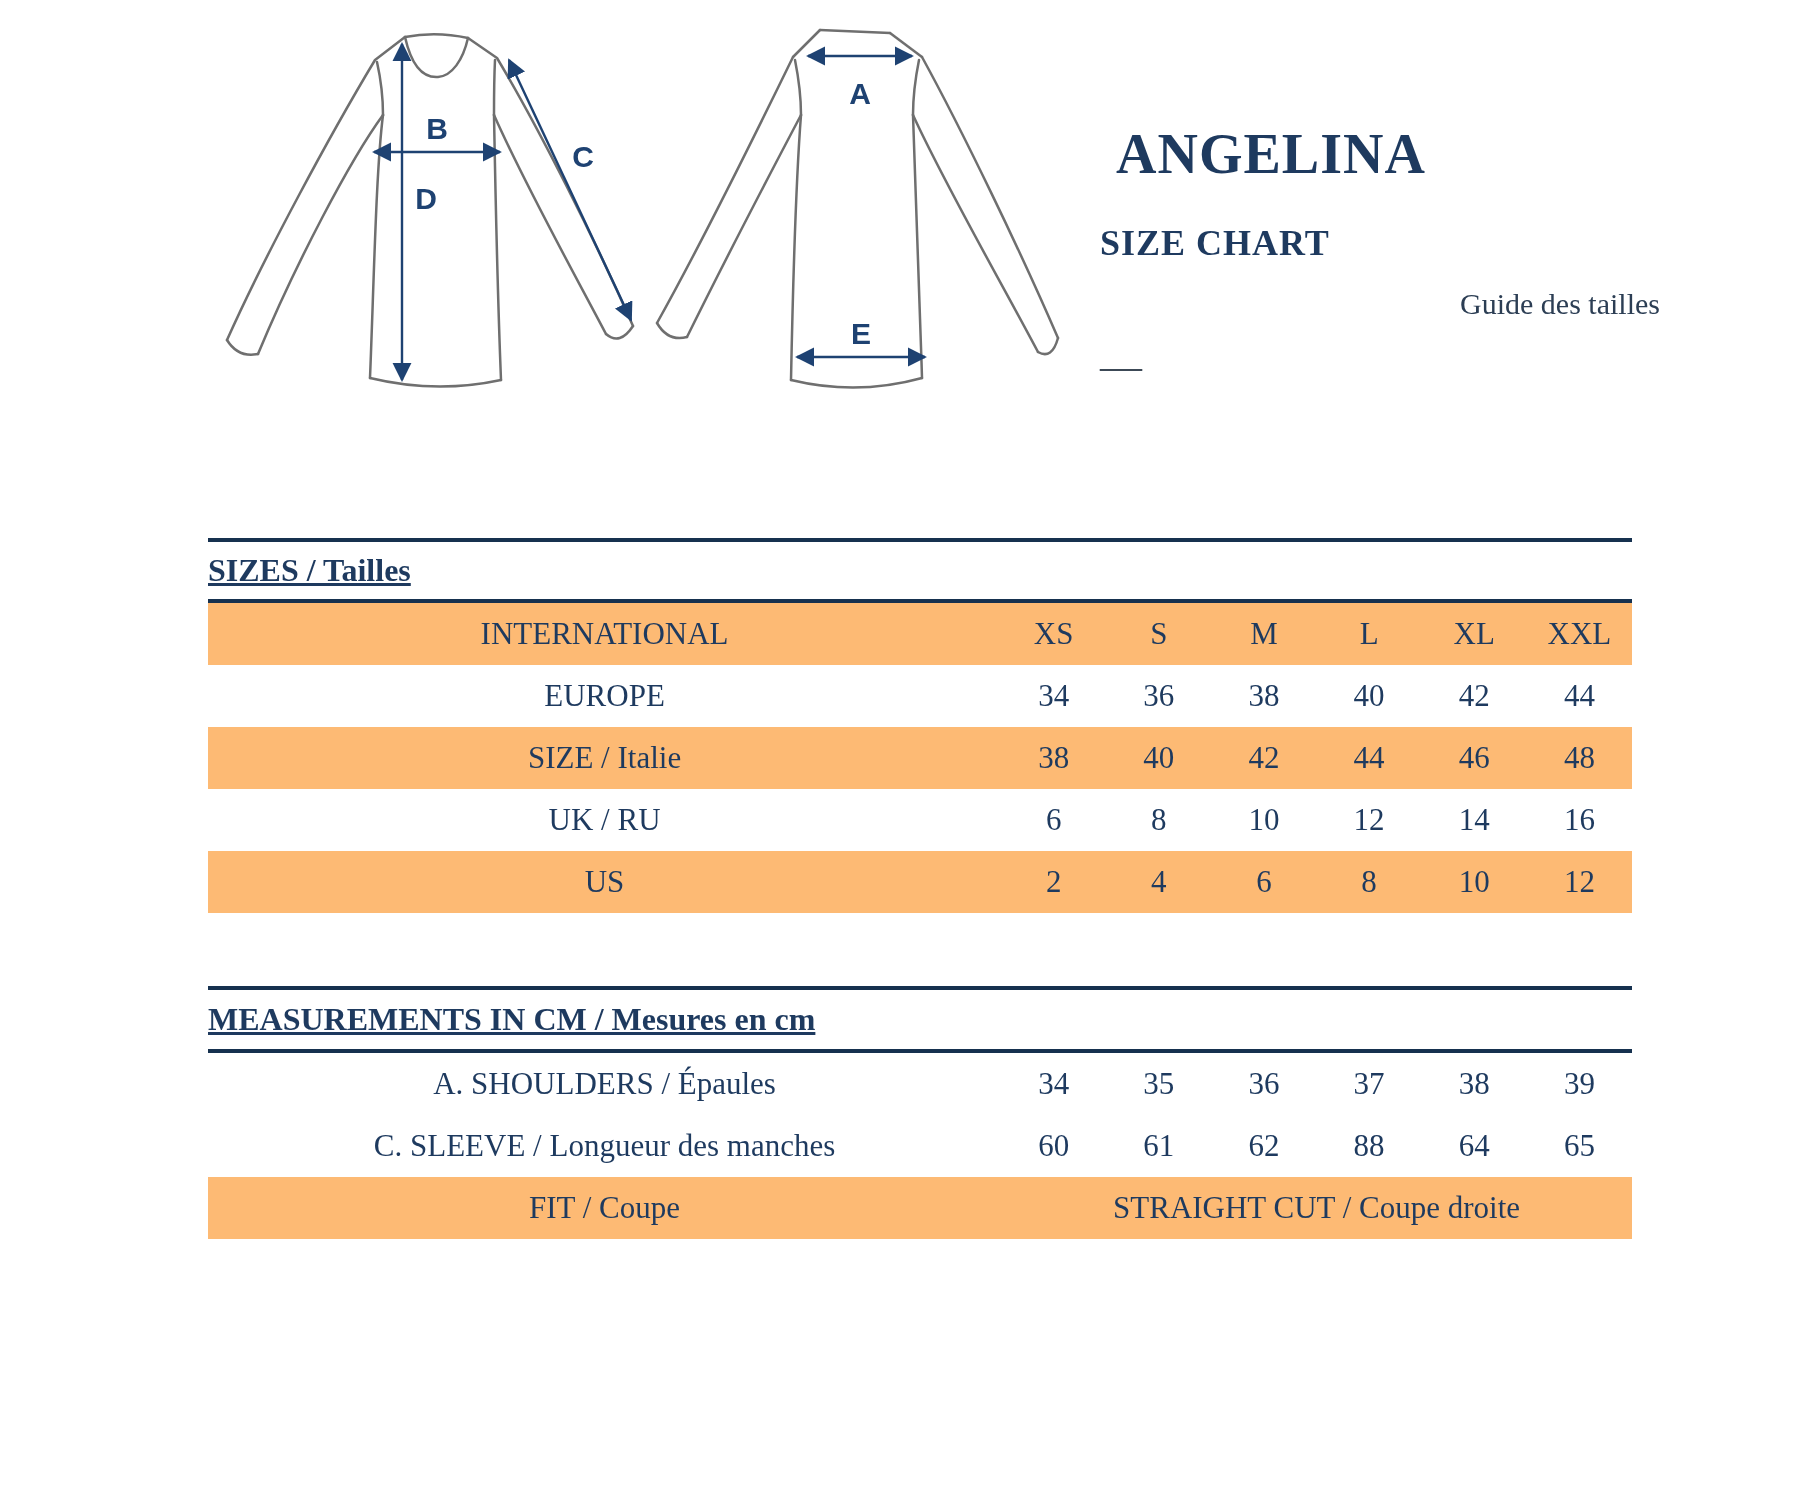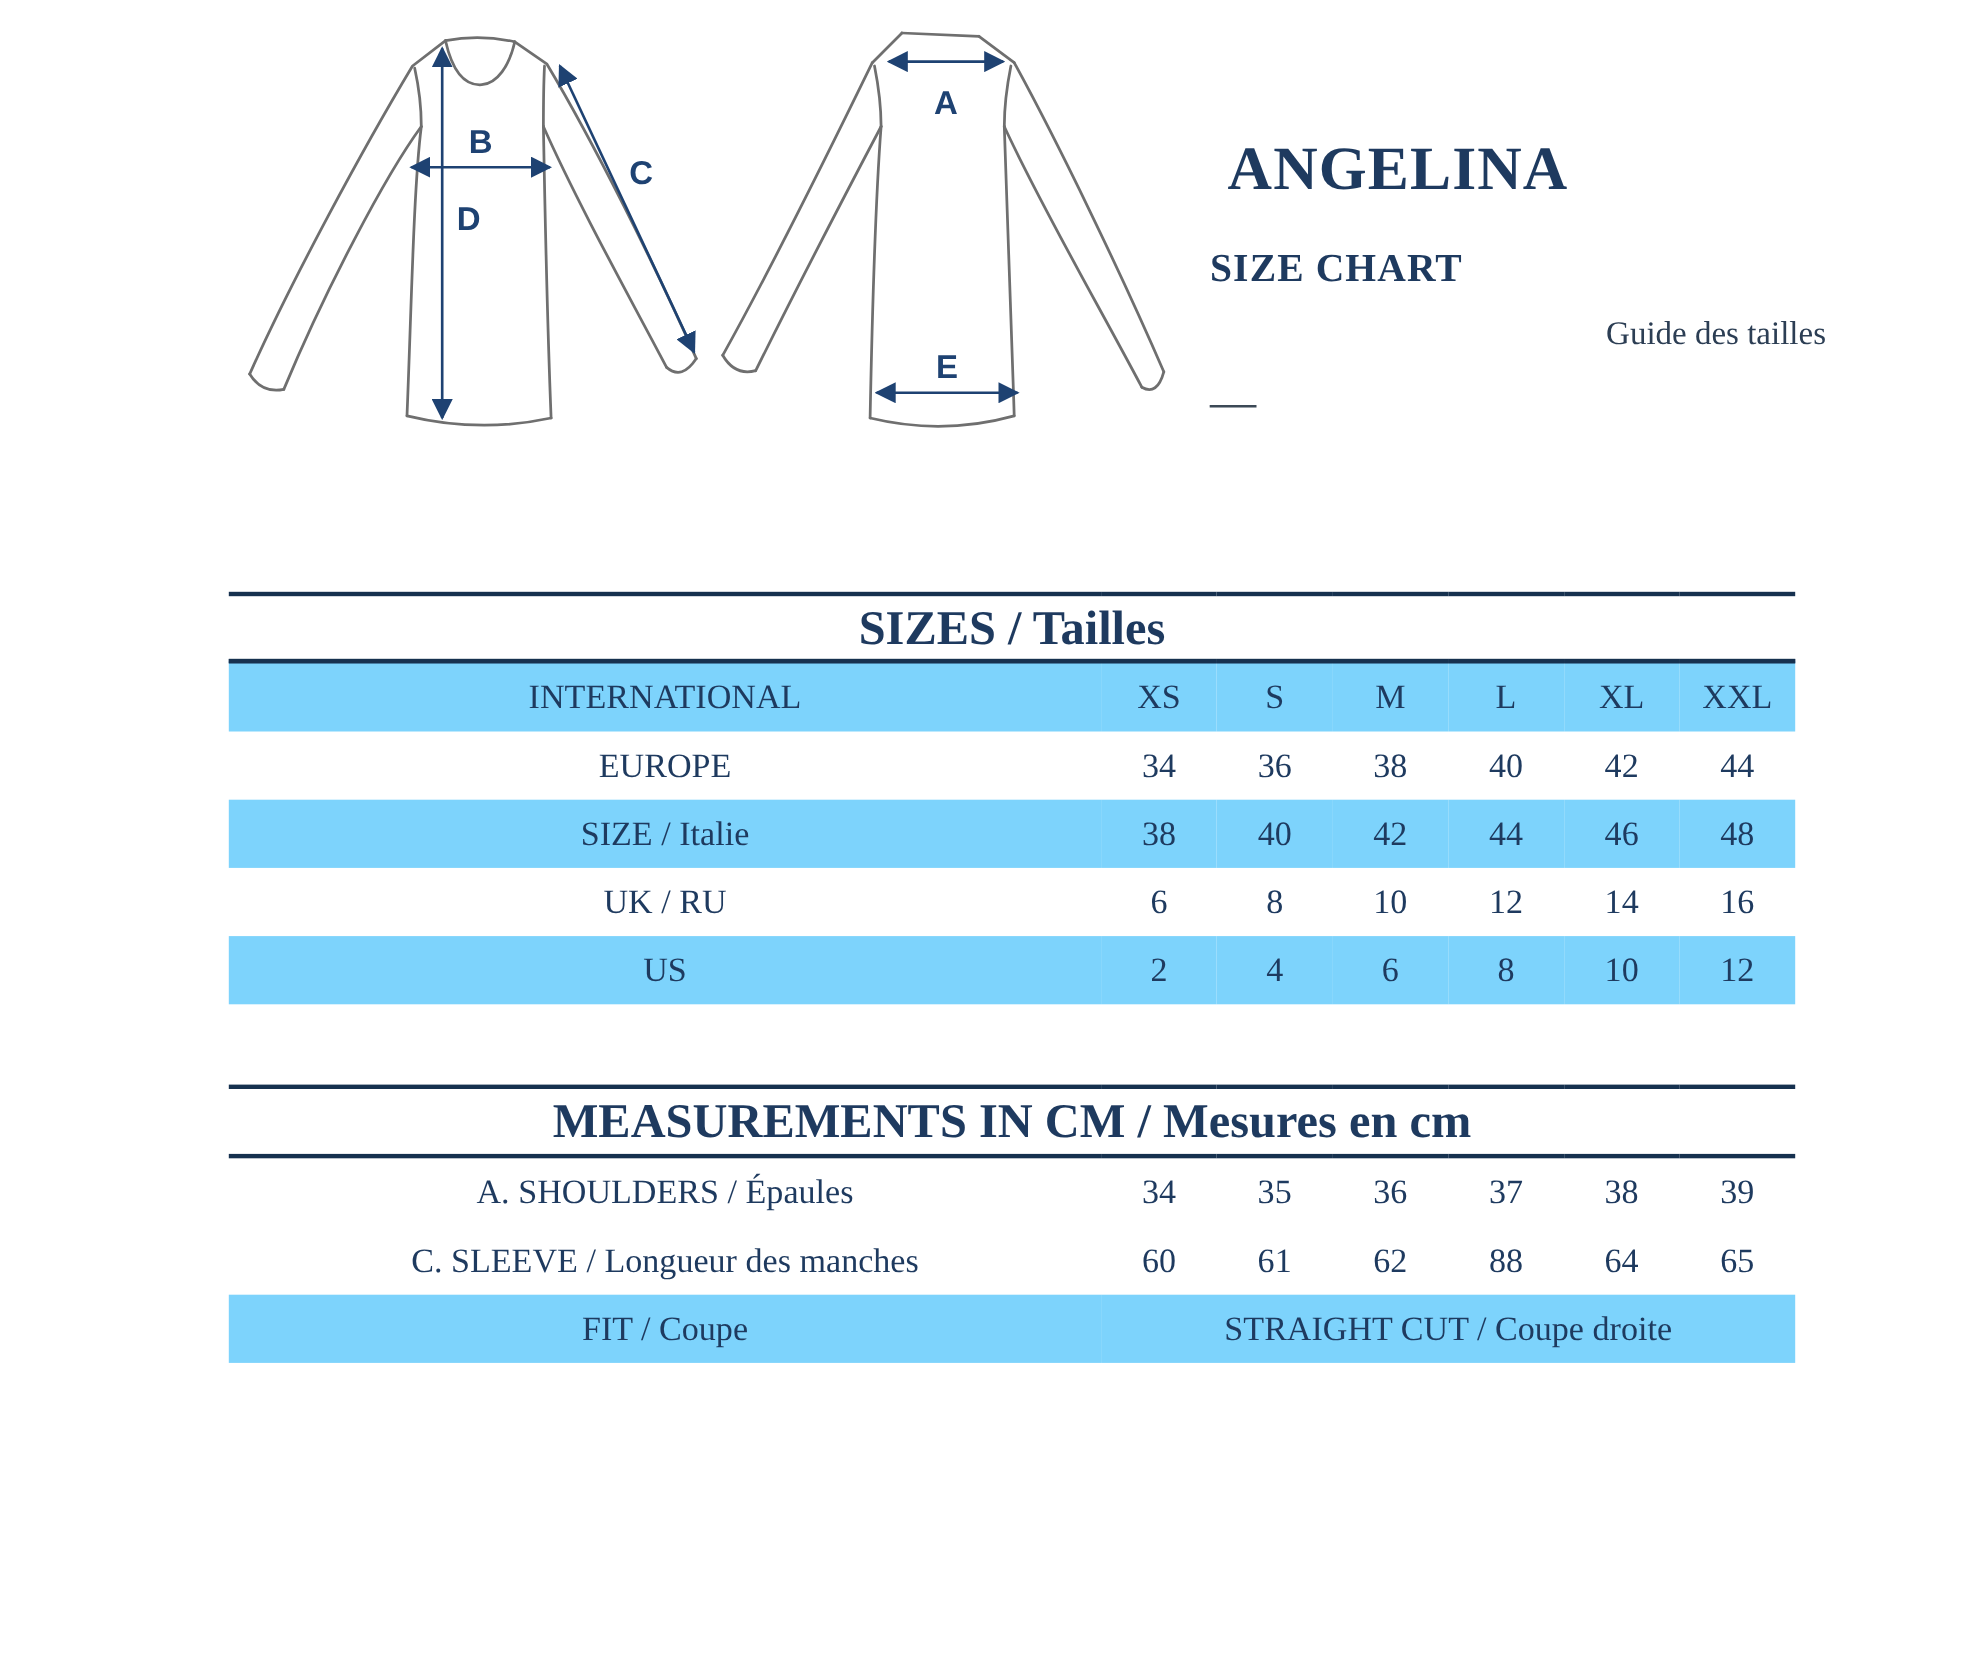--- a/index.html
+++ b/index.html
@@ -15,26 +15,26 @@
   .size-chart-label{margin:40px 0 0 0;font-size:36px;font-weight:bold;letter-spacing:1px;color:#1e3a5f;}
   .size-chart-label-fr{margin:23px 0 0 0;font-size:30px;color:#2c3e54;text-align:right;}
   .divider-dash{display:block;margin-top:30px;font-size:42px;line-height:30px;color:#3c4956;}
   
   .chart-table{position:absolute;left:208px;width:1424px;border-collapse:collapse;table-layout:fixed;
     font-size:31px;color:#1e3a5f;}
   .sizes-pos{top:538px;}
   .meas-pos{top:986px;}
   .c-label{width:792px;}
   .c-val{width:105px;}
-  .tbl-title{height:57px;text-align:center;font-weight:bold;font-size:44px;
-    border-top:4px solid #16314f;border-bottom:4px solid #16314f;}
+  .tbl-title{height:57px;font-weight:bold;font-size:32px;
+    border-top:4px solid #16314f;border-bottom:4px solid #16314f;text-decoration:underline;}
   td{padding:0;vertical-align:middle;}
   .r td{height:62px;}
   .meas-pos .tbl-title{height:59px;}
-  .shade td{background:#7dd3fc;}
+  .shade td{background:#fdba74;}
   .lbl{text-align:center;}
   .val{text-align:center;}
 </style>
 </head>
 <body>
 
 <svg class="diagram" viewBox="0 0 860 380">
   <defs>
     <marker id="arrow" viewBox="0 0 10 10" refX="9" refY="5" markerWidth="8" markerHeight="8" orient="auto-start-reverse">
       <path d="M0,0 L10,5 L0,10 z" fill="#1e4272"></path>

